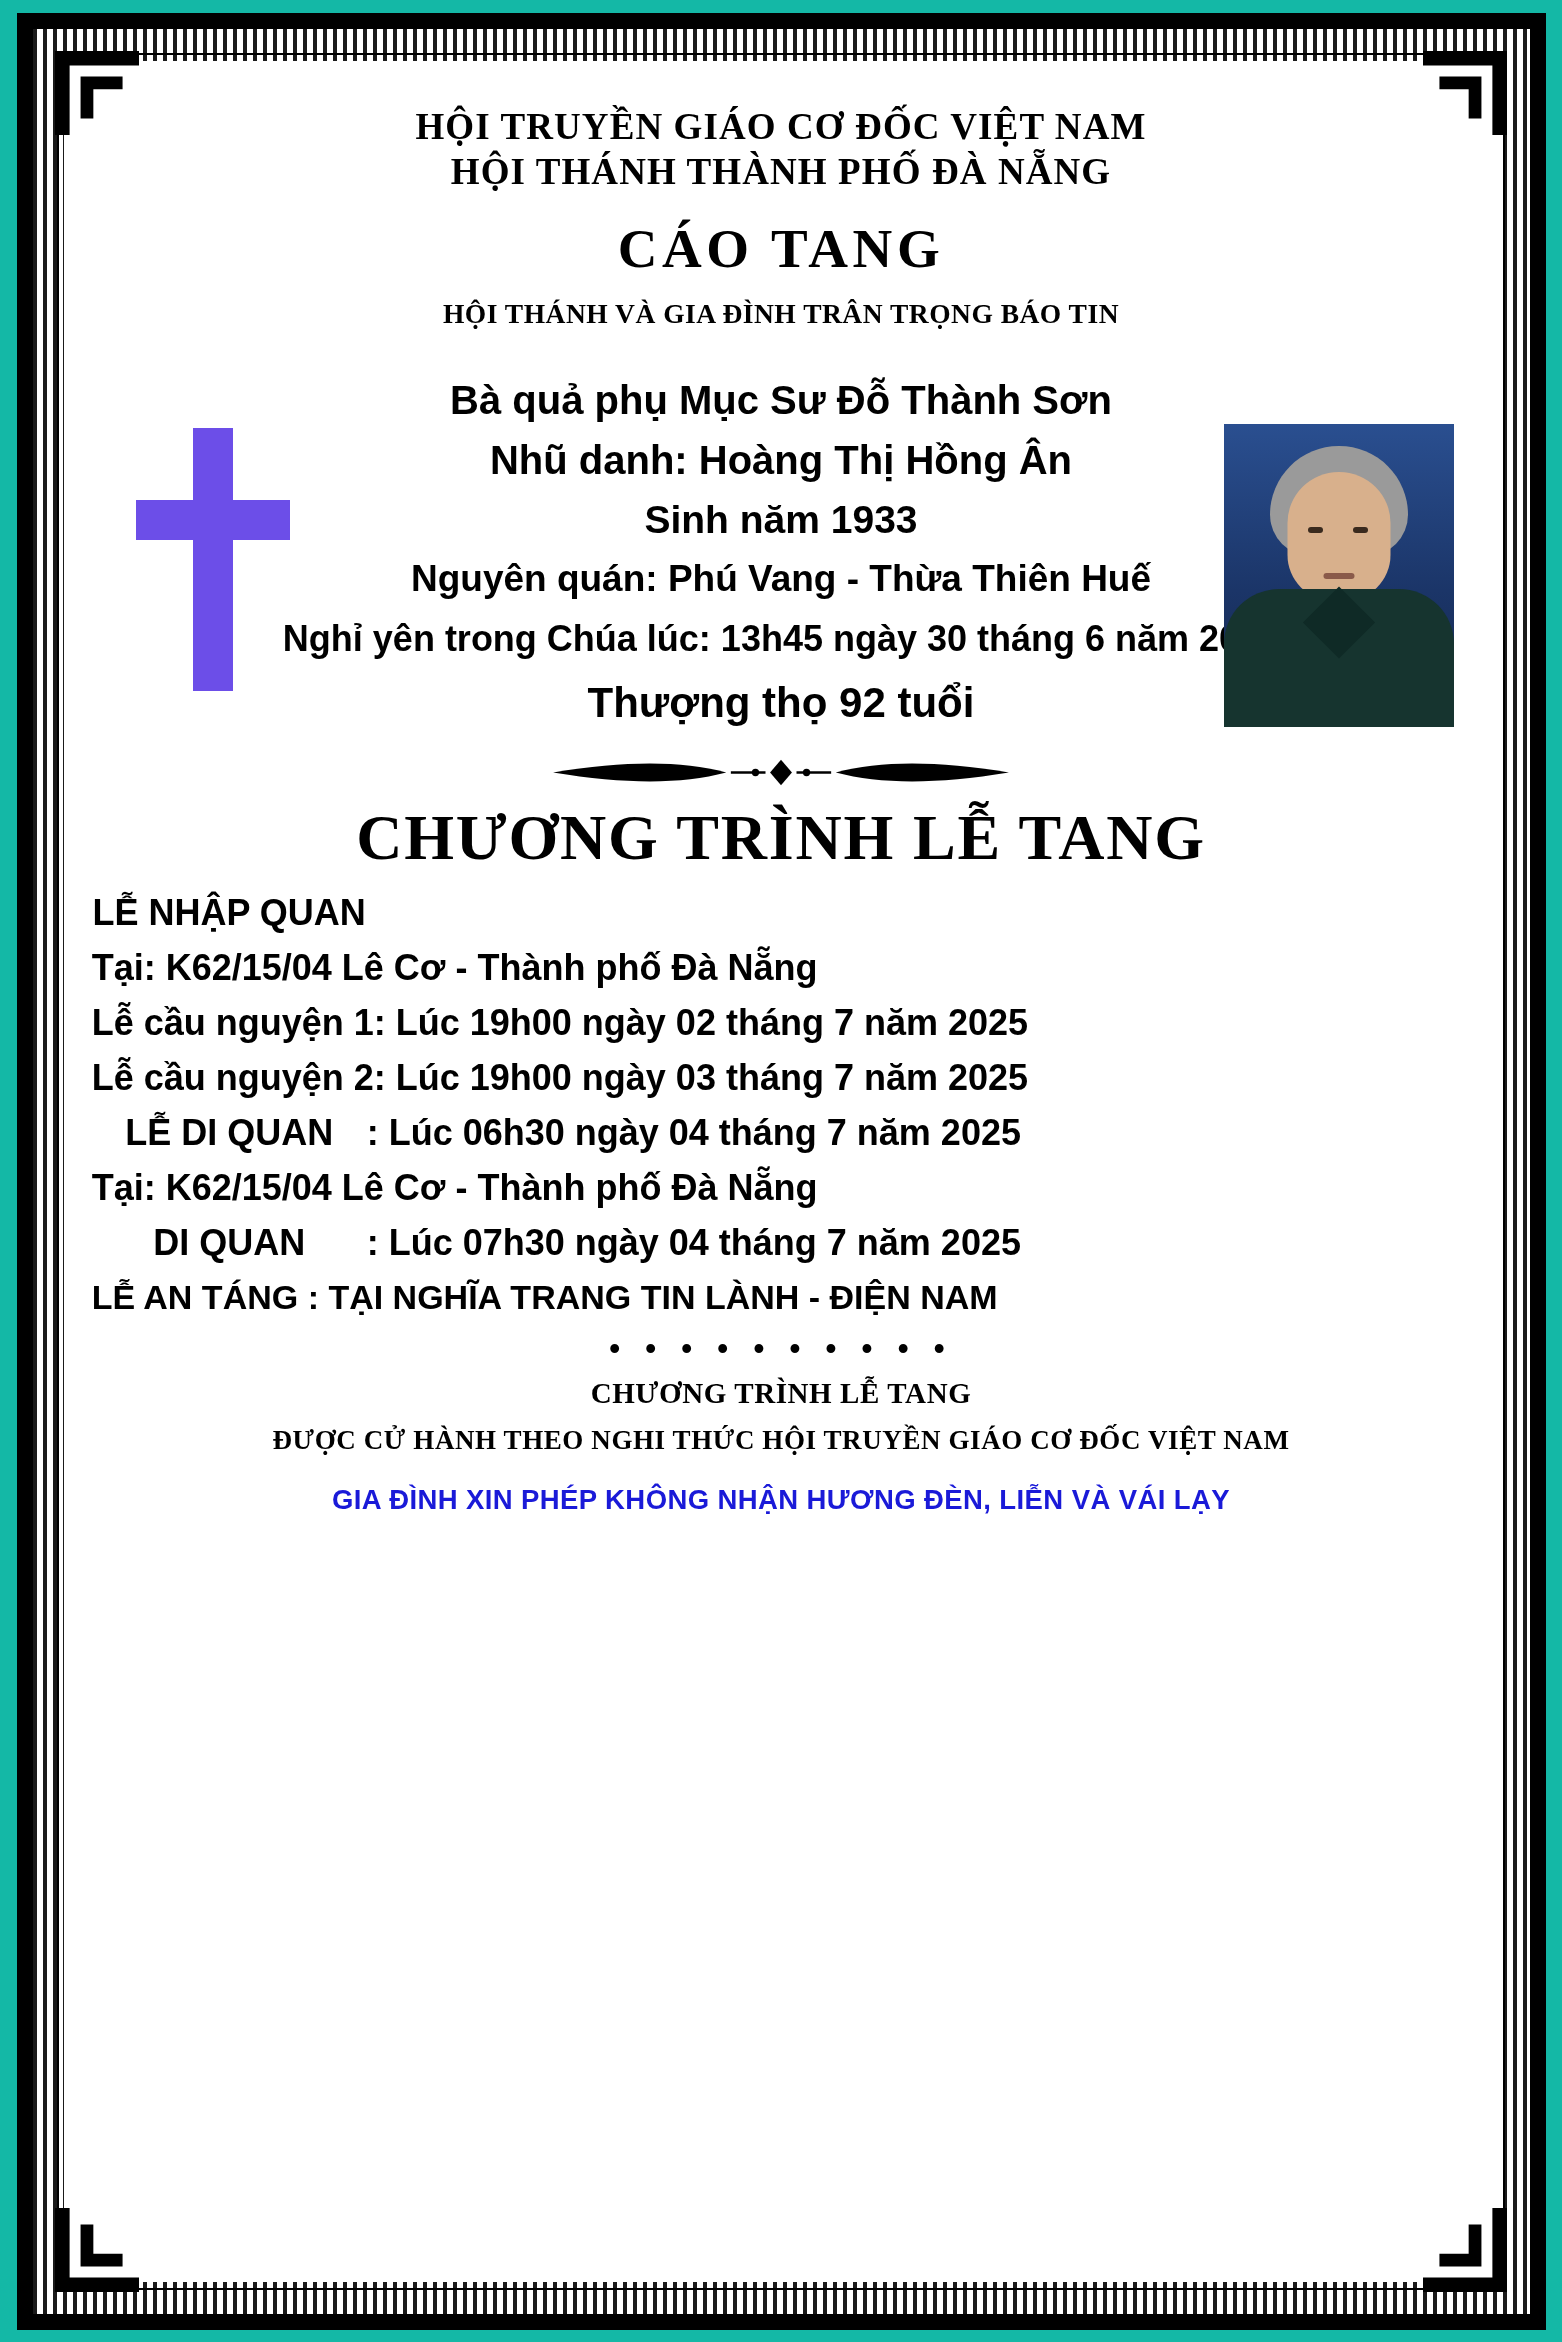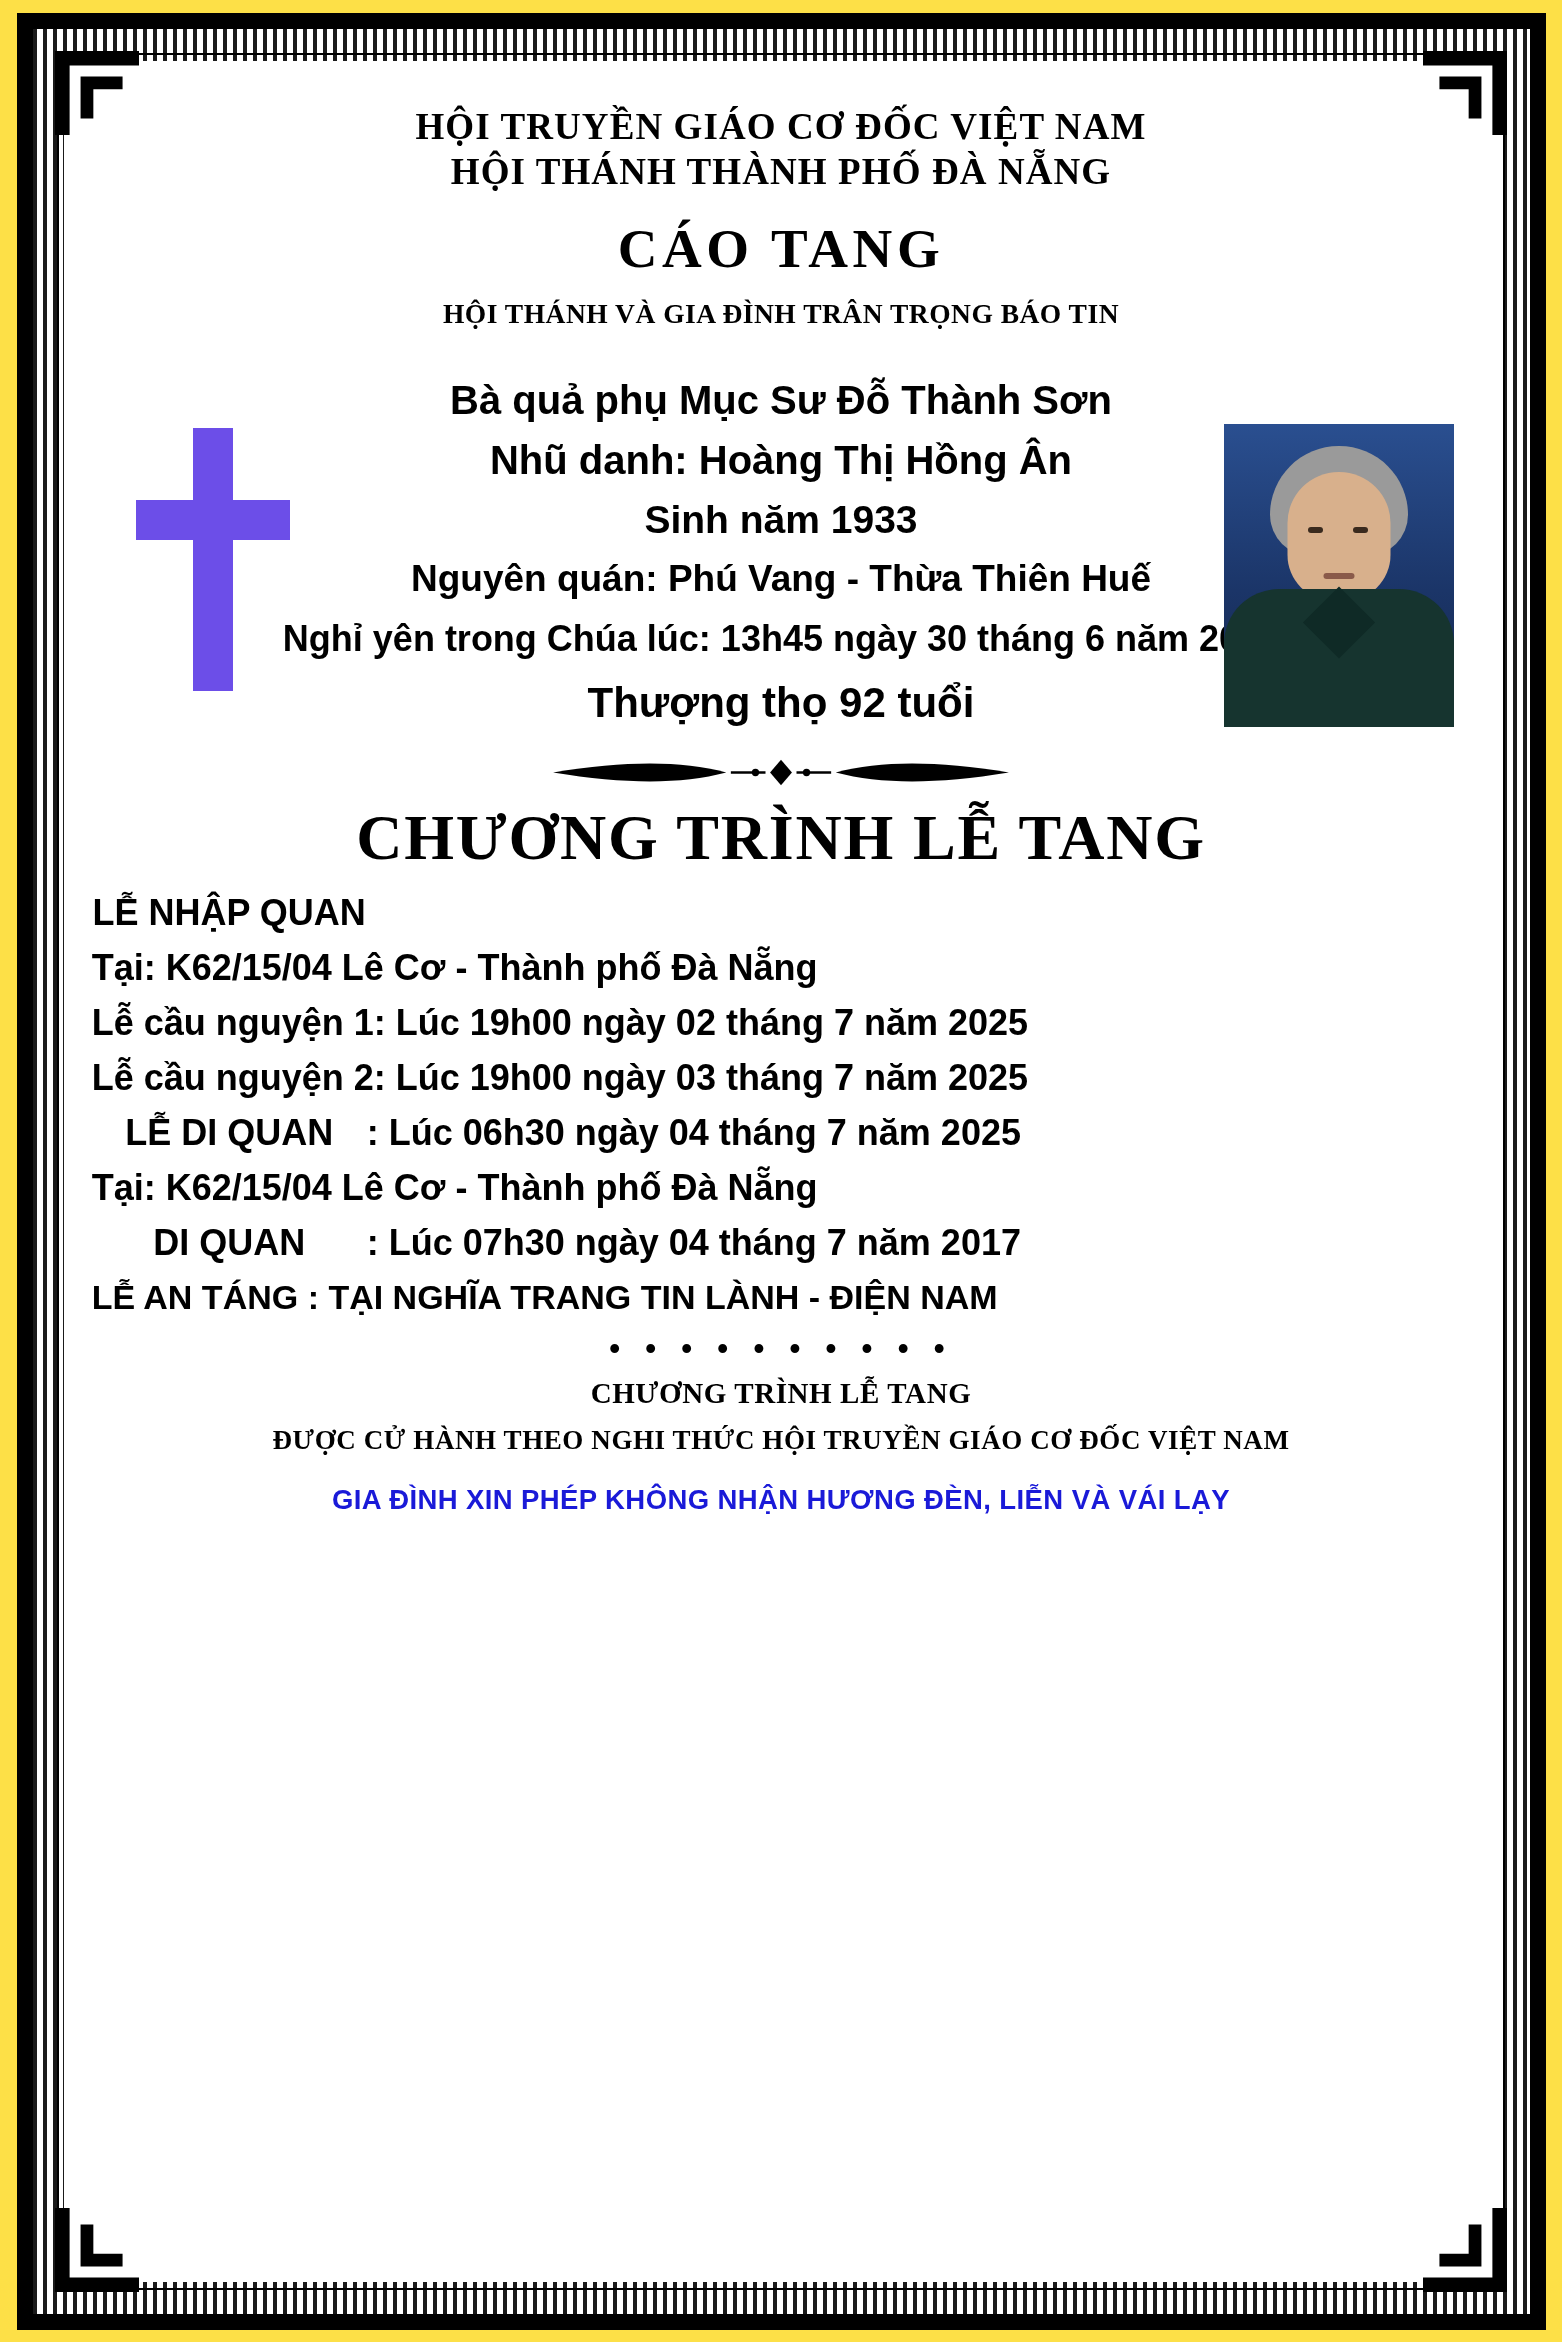--- a/index.html
+++ b/index.html
@@ -12,21 +12,21 @@
     height: 2343px;
     font-family: "Liberation Sans", sans-serif;
     -webkit-font-smoothing: antialiased;
   }
 
   
   .poster {
     position: relative;
     width: 1562px;
     height: 2343px;
-    background: #fde047;
+    background: #14b8a6;
     box-sizing: border-box;
   }
   .frame-black {
     position: absolute;
     left: 16.5px;
     top: 13px;
     right: 16.5px;
     bottom: 13px;
     border: 16.5px solid #000000;
     box-sizing: border-box;
@@ -369,21 +369,21 @@
       </div>
       <div class="sched-row fixed">
         <span class="lbl">LỄ DI QUAN</span>
         <span class="val">: Lúc 06h30 ngày 04 tháng 7 năm 2025</span>
       </div>
       <div class="sched-row">
         <span class="lbl">Tại: K62/15/04 Lê Cơ - Thành phố Đà Nẵng</span>
       </div>
       <div class="sched-row fixed">
         <span class="lbl">DI QUAN</span>
-        <span class="val">: Lúc 07h30 ngày 04 tháng 7 năm 2017</span>
+        <span class="val">: Lúc 07h30 ngày 04 tháng 7 năm 2025</span>
       </div>
       <div class="sched-row small">
         <span class="lbl">LỄ AN TÁNG : TẠI NGHĨA TRANG TIN LÀNH - ĐIỆN NAM</span>
       </div>
     </div>
 
     <div class="dotted">• • • • • • • • • •</div>
 
     <div class="footer-serif footer-1">CHƯƠNG TRÌNH LỄ TANG</div>
     <div class="footer-serif footer-2">ĐƯỢC CỬ HÀNH THEO NGHI THỨC HỘI TRUYỀN GIÁO CƠ ĐỐC VIỆT NAM</div>

